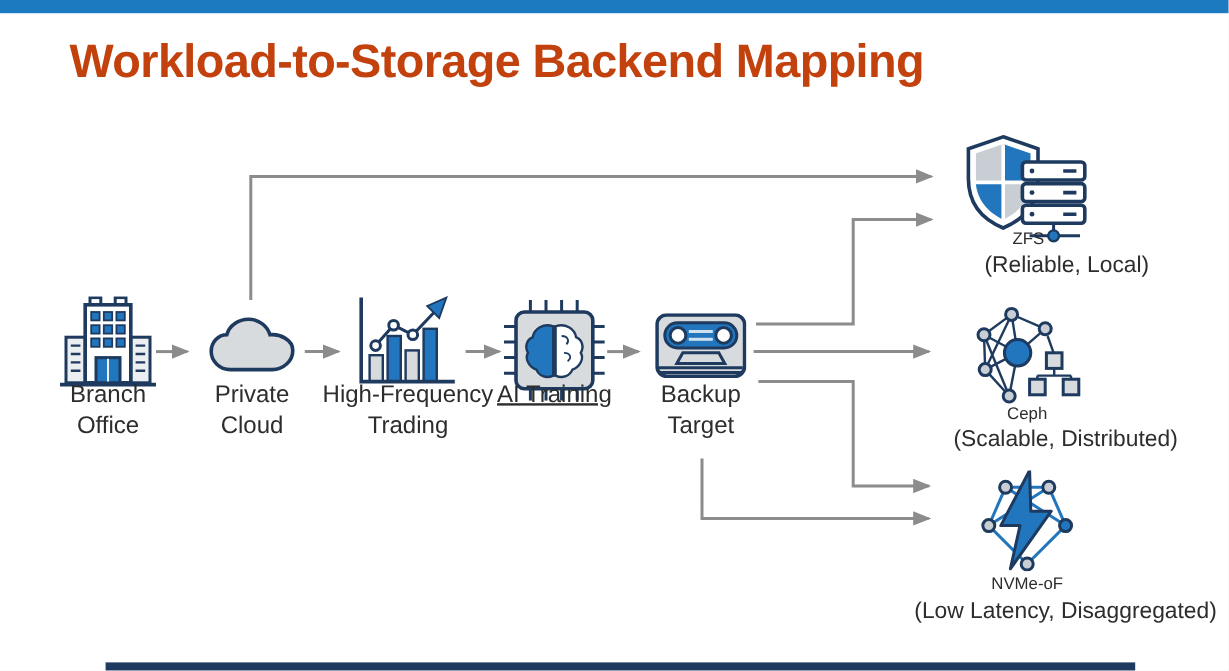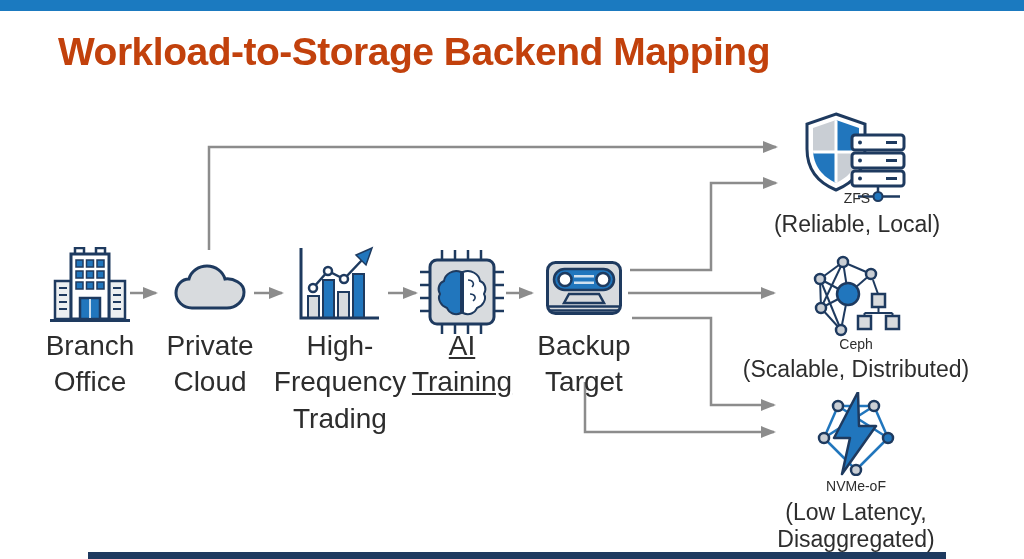--- a/index.html
+++ b/index.html
@@ -8,26 +8,26 @@
     font-family:"Liberation Sans","DejaVu Sans",sans-serif;
   }
   .top-bar{position:absolute;left:0;top:0;width:1024px;height:11px;background:#1b7ac0;}
   .bottom-bar{position:absolute;left:88px;top:552px;width:858px;height:7px;background:#1e3a5f;}
   .title{
     position:absolute;left:58px;top:30px;width:900px;
     font-size:39px;font-weight:700;color:#c2410c;letter-spacing:-0.5px;
   }
   .abs{position:absolute;}
   .wl-label{
-    position:absolute;top:328px;text-align:center;font-size:28px;line-height:1.3;
+    position:absolute;top:316px;text-align:center;font-size:20px;line-height:1.3;
     color:#2d2d2d;white-space:pre-line;
   }
   .be-label{position:absolute;text-align:center;color:#2d2d2d;}
   .be-name{font-size:14px;}
-  .be-qual{font-size:23px;}
+  .be-qual{font-size:19px;margin-left:32px;}
   svg{display:block;}
 </style>
 </head>
 <body>
 
 <div class="canvas">
 
   <div class="top-bar"></div>
 
   <div class="title">Workload-to-Storage Backend Mapping</div>

